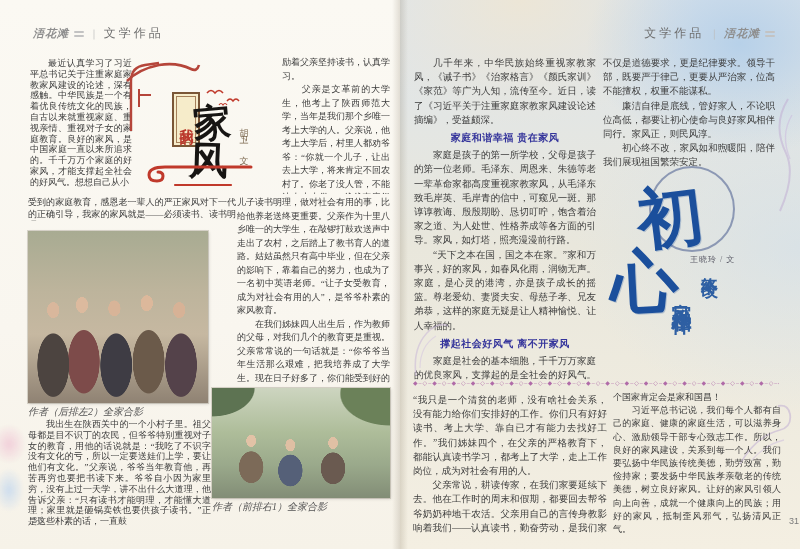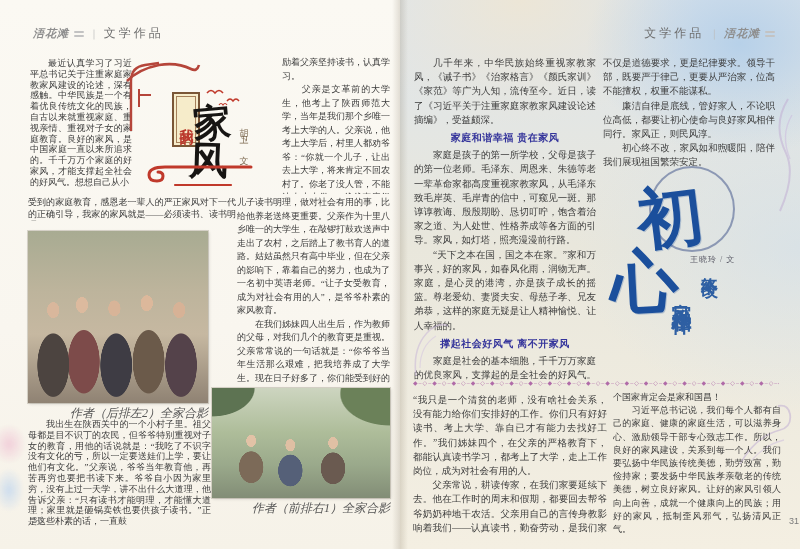--- a/index.html
+++ b/index.html
@@ -87,21 +87,21 @@
     background:
       radial-gradient(8px 10px at 22% 48%, #e2c2a6 60%, rgba(0,0,0,0) 62%),
       radial-gradient(8px 10px at 44% 52%, #dfbfa3 60%, rgba(0,0,0,0) 62%),
       radial-gradient(8px 10px at 68% 50%, #e0c0a4 60%, rgba(0,0,0,0) 62%),
       radial-gradient(20px 26px at 22% 72%, #7c6a58 60%, rgba(0,0,0,0) 62%),
       radial-gradient(20px 26px at 44% 75%, #556078 60%, rgba(0,0,0,0) 62%),
       radial-gradient(20px 26px at 68% 73%, #6a5a50 60%, rgba(0,0,0,0) 62%),
       radial-gradient(60px 40px at 0% 0%, #5d7352 70%, rgba(0,0,0,0) 72%),
       radial-gradient(70px 45px at 100% 5%, #6b8159 70%, rgba(0,0,0,0) 72%),
       linear-gradient(180deg,#cdd5c0 0%,#aebd9a 40%,#9aa98b 70%,#828d76 100%);}
-  .caption{position:absolute;text-align:right;font-size:12px;font-style:italic;color:#555;}
+  .caption{position:absolute;text-align:left;font-size:10px;font-style:italic;color:#555;}
 
   .blob{position:absolute;border-radius:50%;filter:blur(1px);}
   .flour{position:absolute;opacity:.55;}
 </style>
 </head>
 <body>
 
 <div class="spread">
 
   <div class="page page-left">

